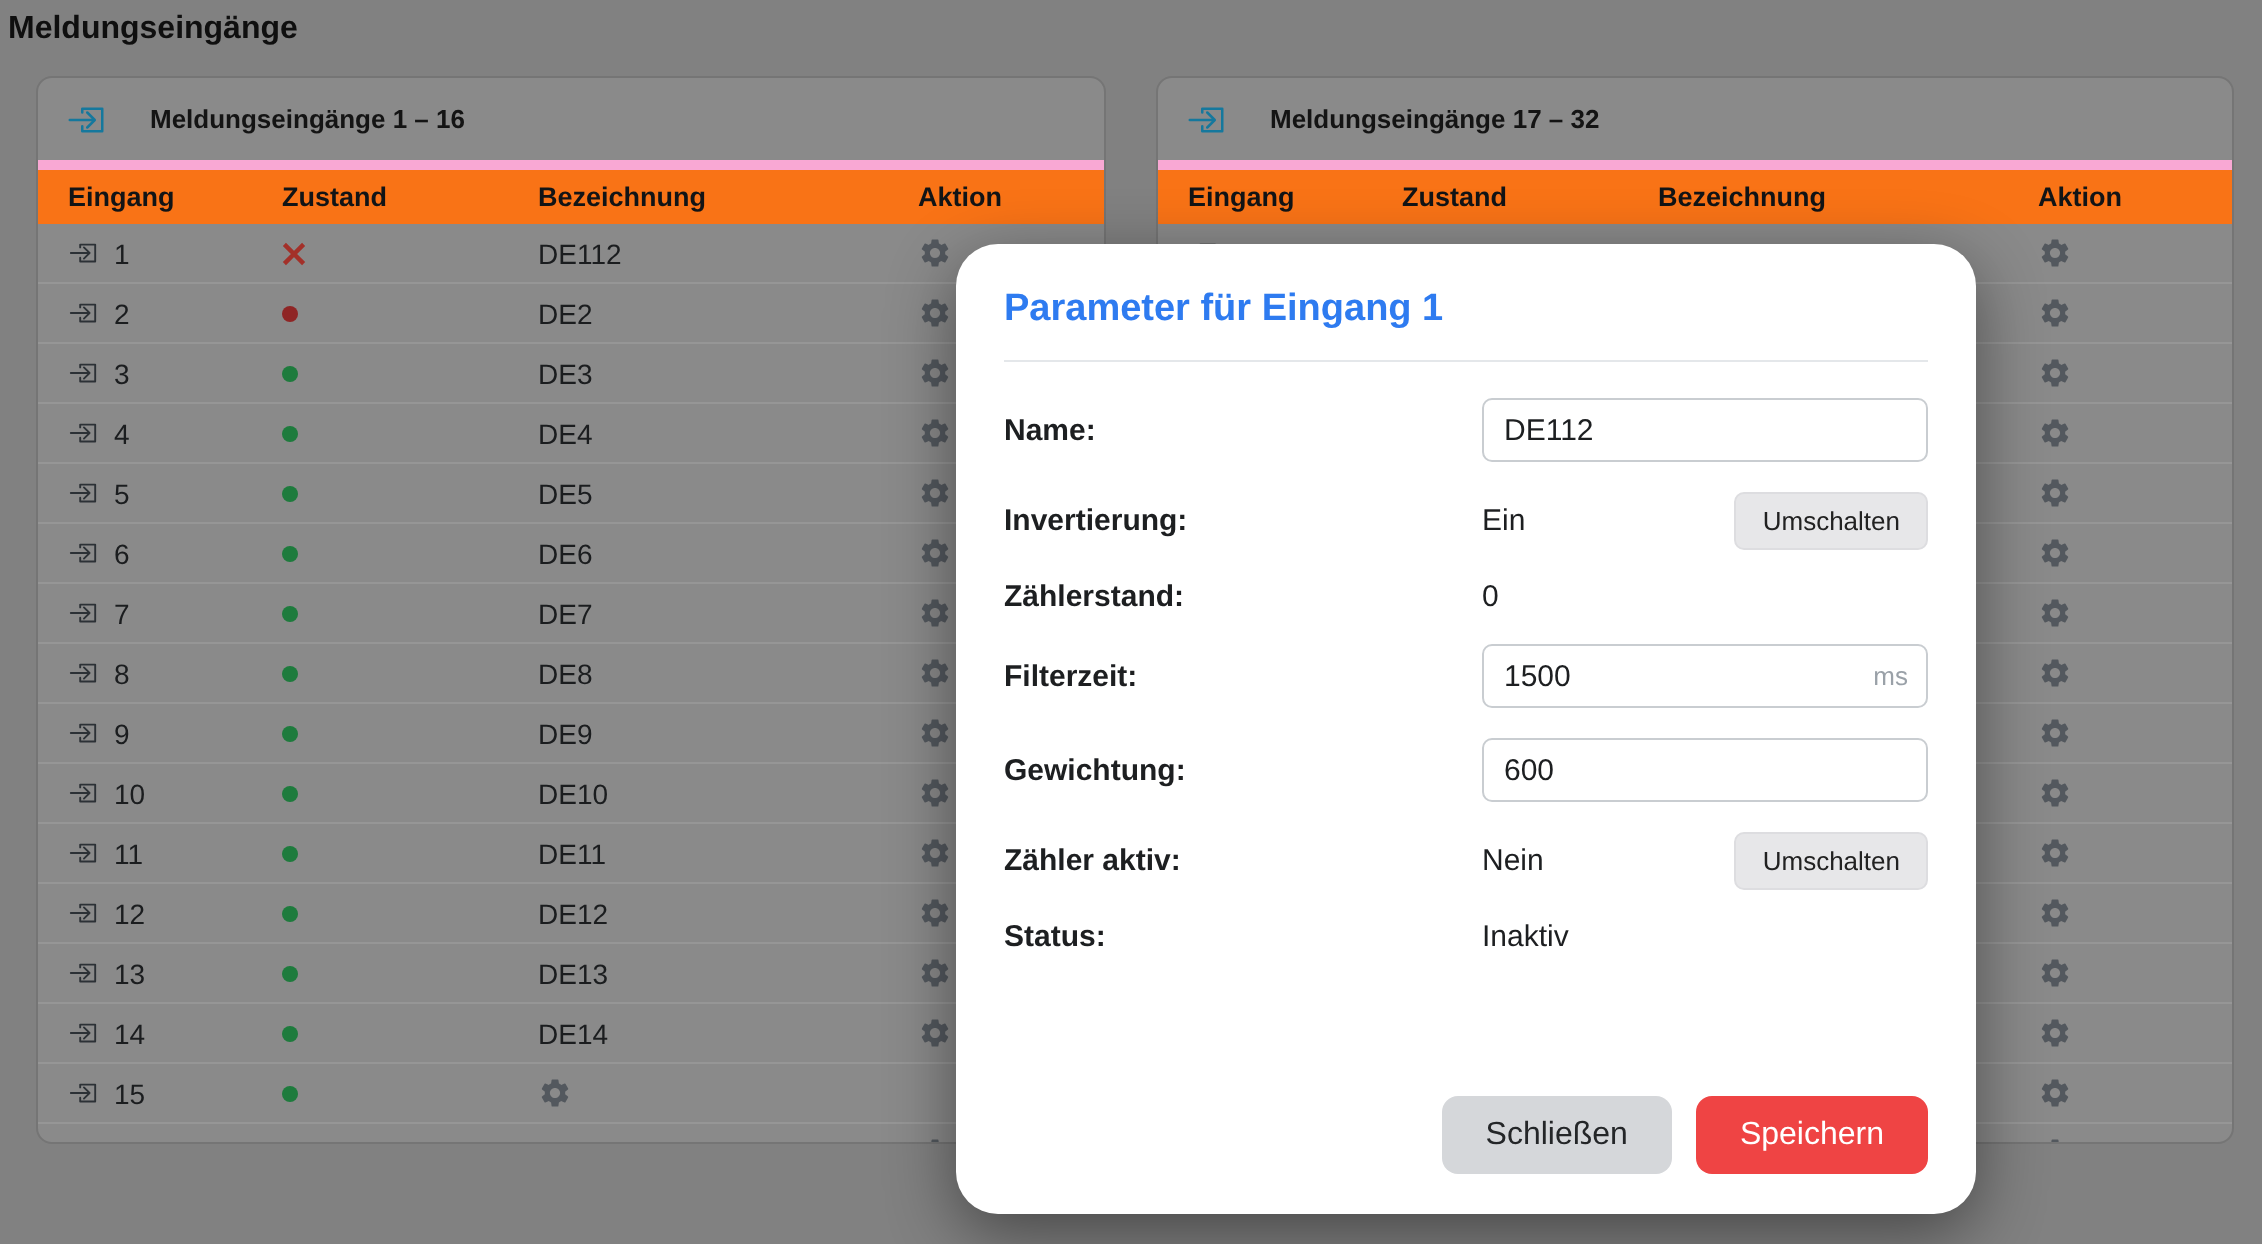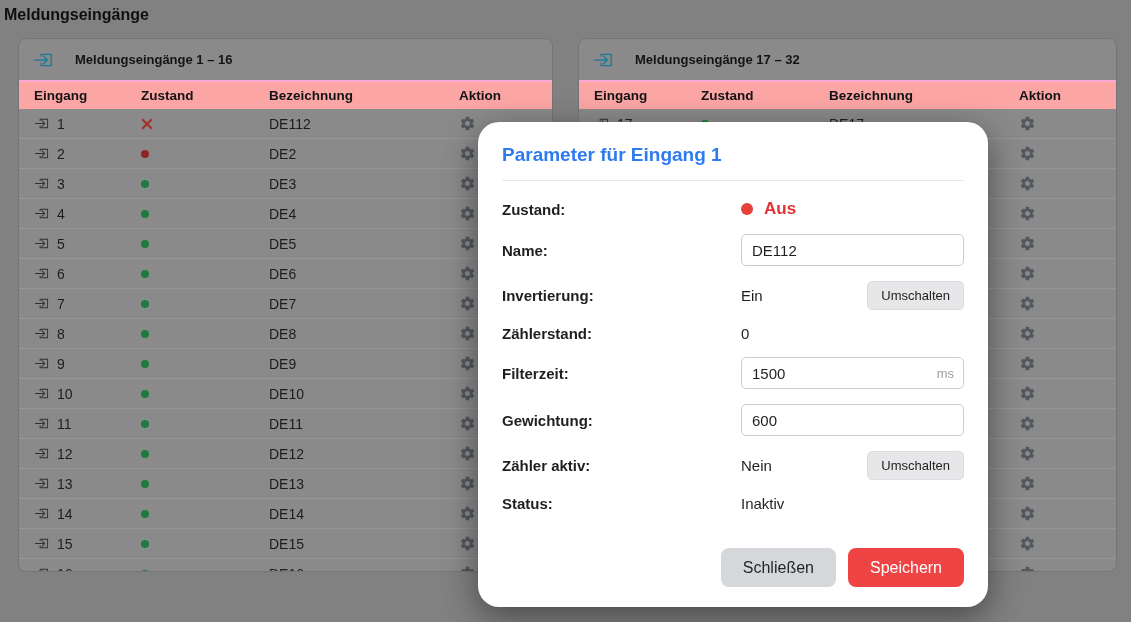--- a/index.html
+++ b/index.html
@@ -20,21 +20,21 @@
     background:#8a8a8a;border:1px solid #757575;border-radius:8px;
     overflow:hidden;
   }
   .card-left{left:18px;width:535px;}
   .card-right{left:578px;width:539px;}
   .card-hd{height:41px;display:flex;align-items:center;gap:22px;padding:0 14px;}
   .hd-icon{display:inline-flex;}
   .hd-icon svg{width:20px;height:20px;fill:#15789d;}
   .hd-title{font-size:13px;font-weight:bold;color:#141414;}
   .thead{
-    height:27px;background:#fca5a5;border-top:2px solid #f9a8d4;
+    height:27px;background:#f97316;border-top:5px solid #f9a8d4;
     display:grid;grid-template-columns:107px 128px 190px 1fr;
     align-items:center;padding-left:15px;
     font-size:13.5px;font-weight:bold;color:#121416;
   }
   .t-row{
     height:29px;display:grid;grid-template-columns:107px 128px 190px 1fr;
     align-items:center;padding-left:15px;
     border-top:1px solid #969696;
     font-size:14px;color:#1b1d1f;
   }
@@ -461,21 +461,20 @@
               <path d="M6 3.5a.5.5 0 0 1 .5-.5h8a.5.5 0 0 1 .5.5v9a.5.5 0 0 1-.5.5h-8a.5.5 0 0 1-.5-.5v-2a.5.5 0 0 1 1 0v1.5h7v-8h-7V5a.5.5 0 0 1-1 0v-1.5z"></path>
               <path d="M11.854 8.354a.5.5 0 0 0 0-.708l-3-3a.5.5 0 1 0-.708.708L10.293 7.5H1.5a.5.5 0 0 0 0 1h8.793l-2.147 2.146a.5.5 0 0 0 .708.708l3-3z"></path>
             </svg>
           </span>
           <span>15</span>
         </span>
         <span class="c-state">
 
           <span class="dot dot-green"></span>
         </span>
-        <span class="c-label">DE15</span>
         <span class="c-action">
           <span class="gear">
             <svg viewBox="0 0 24 24">
               <path d="M19.14 12.94c.04-.3.06-.61.06-.94 0-.32-.02-.64-.07-.94l2.03-1.58a.49.49 0 0 0 .12-.61l-1.92-3.32a.49.49 0 0 0-.59-.22l-2.39.96c-.5-.38-1.03-.7-1.62-.94l-.36-2.54a.484.484 0 0 0-.48-.41h-3.84c-.24 0-.43.17-.47.41l-.36 2.54c-.59.24-1.13.57-1.62.94l-2.39-.96a.49.49 0 0 0-.59.22L2.74 8.87c-.12.21-.08.47.12.61l2.03 1.58c-.05.3-.09.63-.09.94s.02.64.07.94l-2.03 1.58a.49.49 0 0 0-.12.61l1.92 3.32c.12.22.37.29.59.22l2.39-.96c.5.38 1.03.7 1.62.94l.36 2.54c.05.24.24.41.48.41h3.84c.24 0 .44-.17.47-.41l.36-2.54c.59-.24 1.13-.56 1.62-.94l2.39.96c.22.08.47 0 .59-.22l1.92-3.32a.49.49 0 0 0-.12-.61l-2.01-1.58zM12 15.6c-1.98 0-3.6-1.62-3.6-3.6s1.62-3.6 3.6-3.6 3.6 1.62 3.6 3.6-1.62 3.6-3.6 3.6z"></path>
             </svg>
           </span>
         </span>
       </div>
 
       <div class="t-row state-on">
@@ -920,27 +919,20 @@
           </span>
         </span>
       </div>
     </div>
 </article>
 
 <div class="modal">
   <h2 class="m-title">Parameter für Eingang 1</h2>
   <hr class="m-divider">
 
-  <div class="f-row">
-    <span class="f-label">Zustand:</span>
-    <span class="f-value status-wrap">
-      <span class="status-dot"></span>
-      <span class="status-text">Aus</span>
-    </span>
-  </div>
 
   <div class="f-row">
     <span class="f-label">Name:</span>
     <span class="f-value">
       <input class="f-input" type="text" value="DE112" style="">
     </span>
   </div>
 
   <div class="f-row">
     <span class="f-label">Invertierung:</span>

